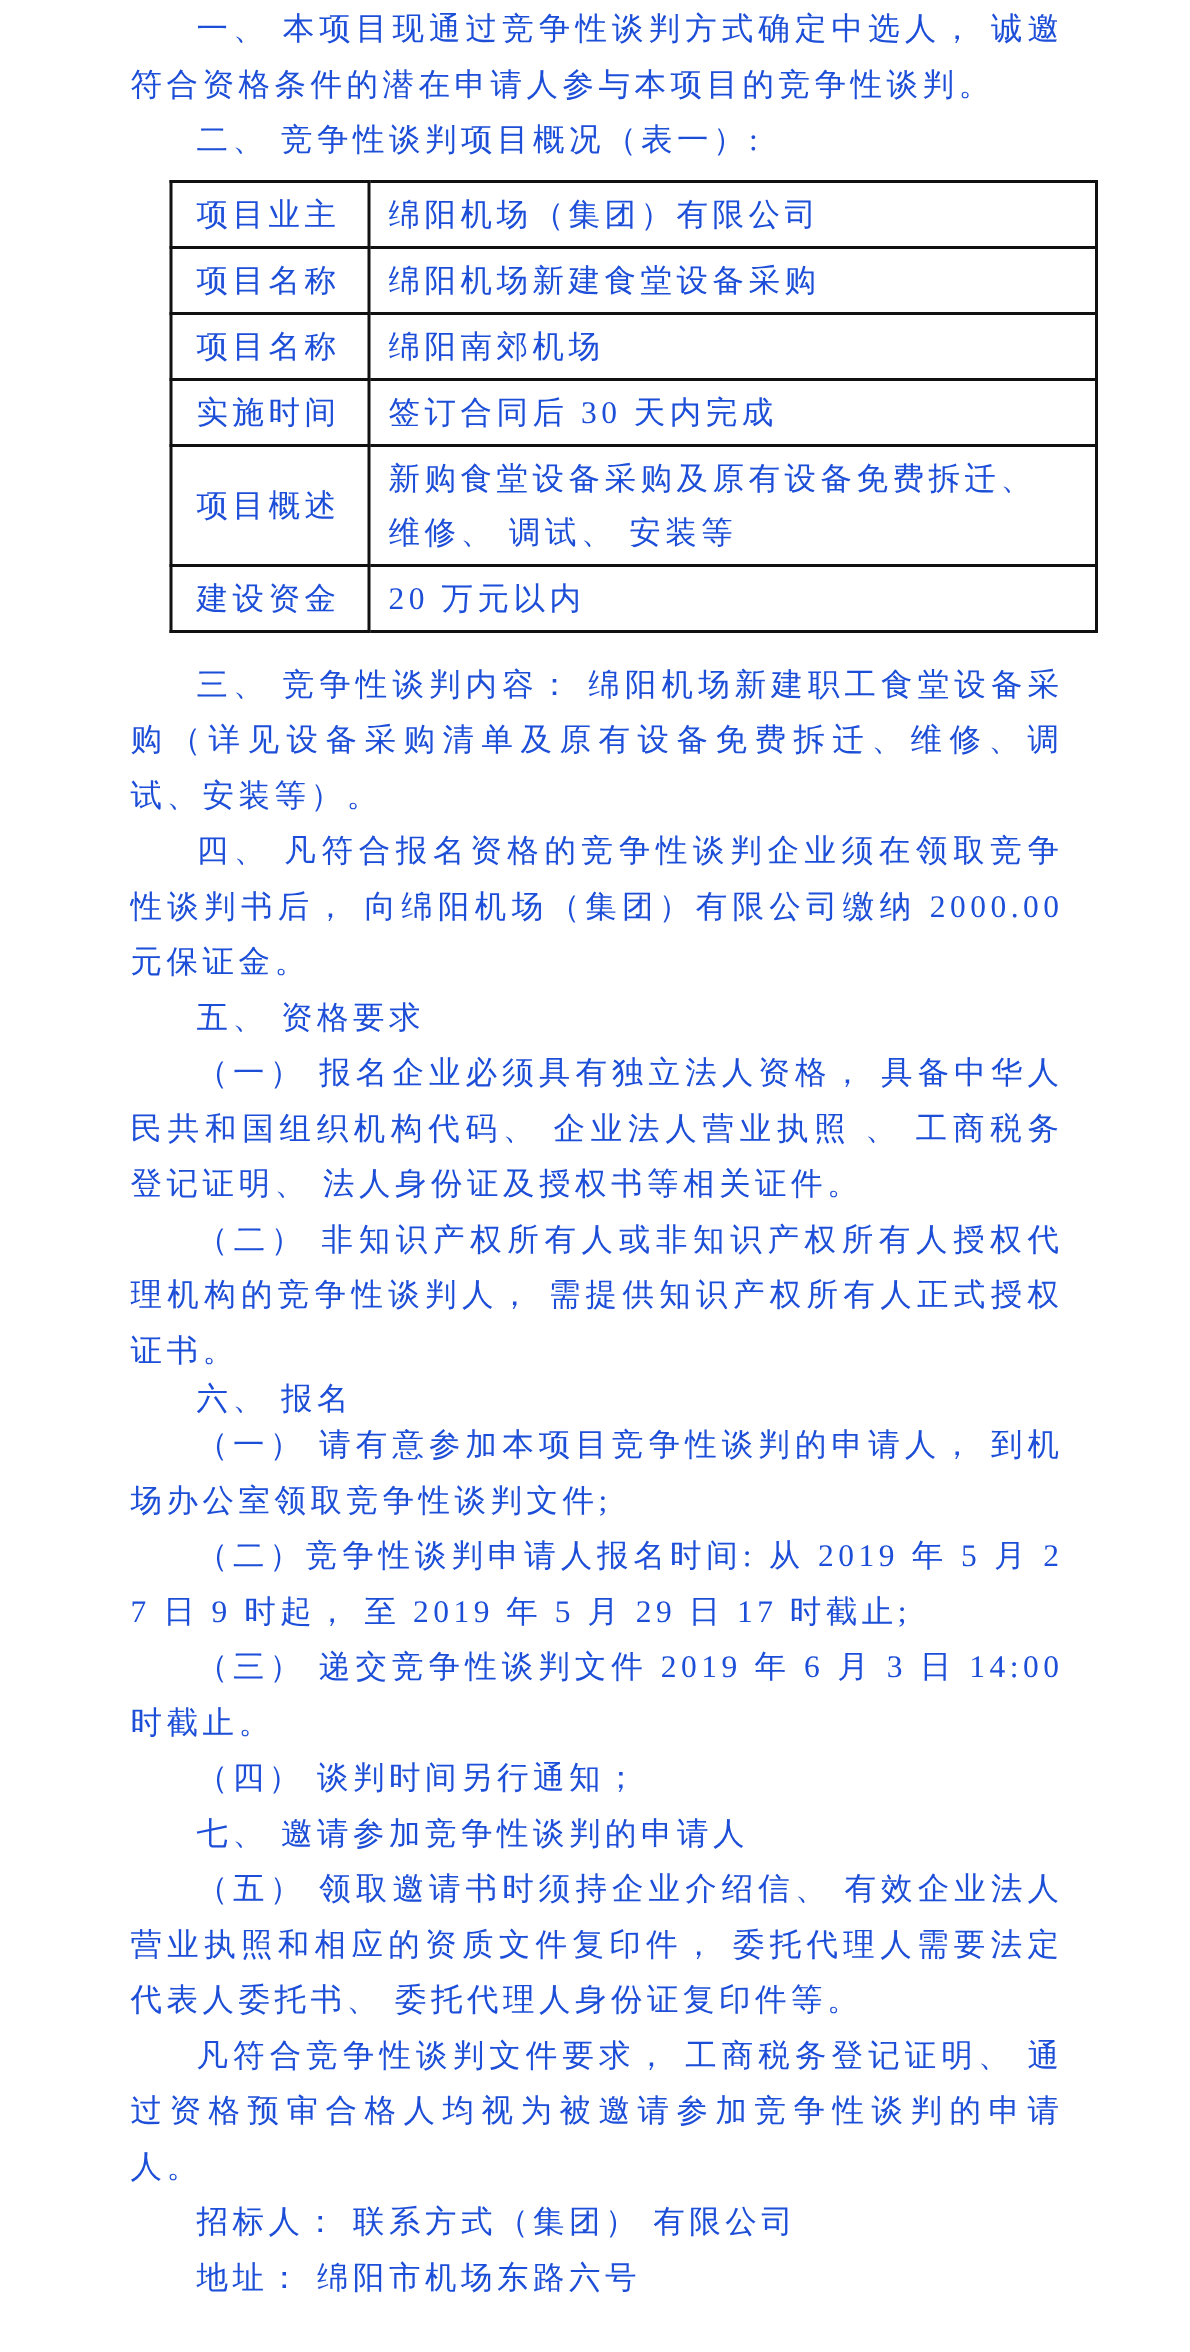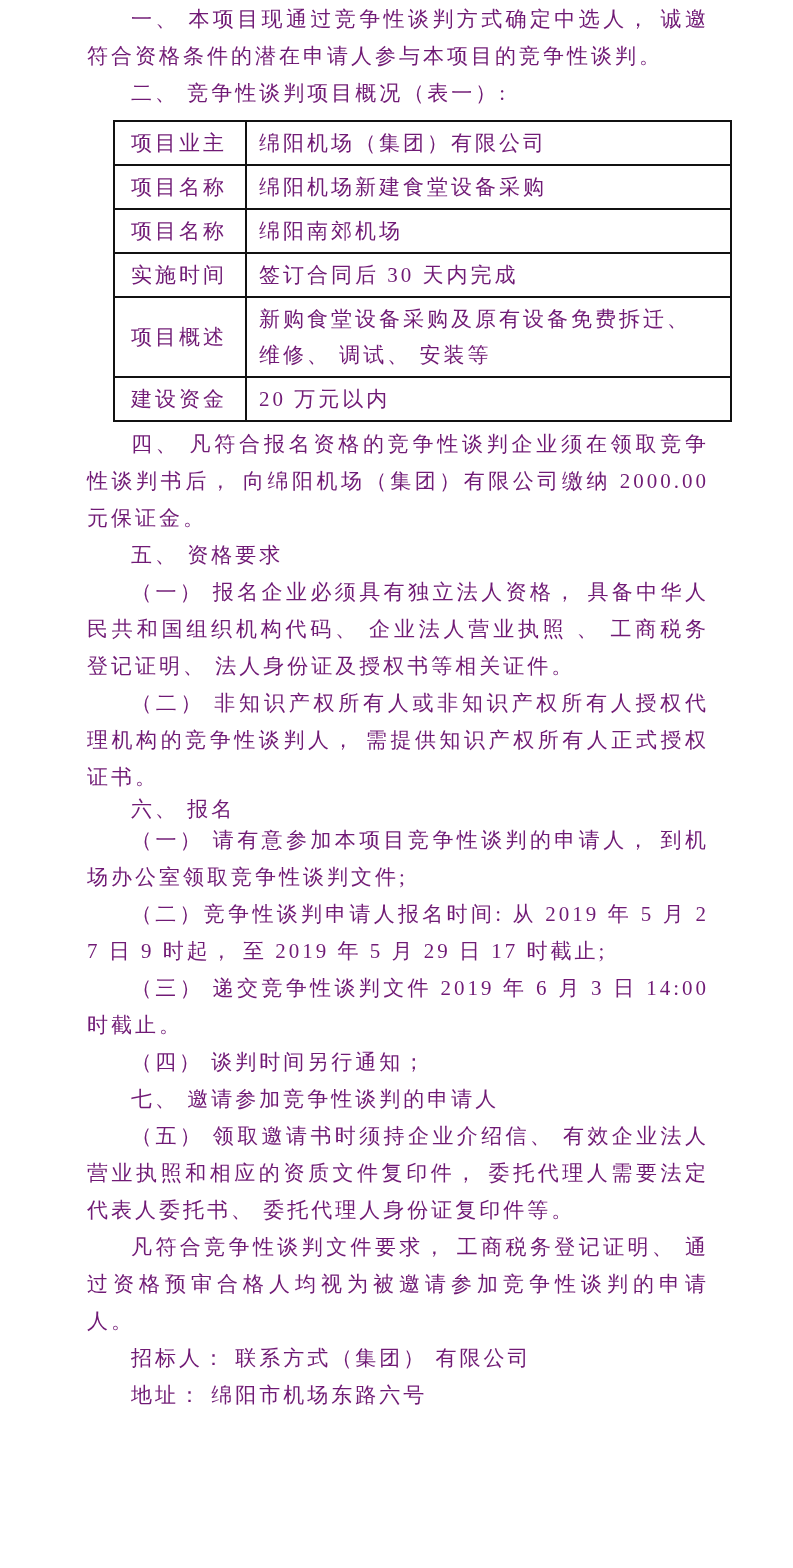--- a/index.html
+++ b/index.html
@@ -9,39 +9,39 @@
   }
   .page {
     position: relative;
     width: 793px;
     height: 1568px;
     box-sizing: border-box;
     background: #ffffff;
     padding: 1px 84px 0 87px;
     font-family: "Liberation Serif", "DejaVu Serif", serif;
     font-size: 21px;
-    color: #701a75;
+    color: #1d4ed8;
     overflow: hidden;
   }
   .page p {
     margin: 0;
     line-height: 37px;
     text-align: justify;
     text-indent: 44px;
     letter-spacing: 3px;
     word-break: break-all;
   }
   .page p.tight {
     line-height: 26px;
   }
   table.overview {
     border-collapse: collapse;
     table-layout: fixed;
     width: 569px;
-    margin: 8px 0 4px 26px;
+    margin: 8px 0 16px 26px;
   }
   table.overview td {
     border: 2px solid #111111;
     vertical-align: middle;
     font-size: 21px;
     letter-spacing: 3px;
     line-height: 36px;
     padding: 3px 12px;
     word-break: break-all;
   }
@@ -85,20 +85,21 @@
         <td class="lbl">项目概述</td>
         <td class="val">新购食堂设备采购及原有设备免费拆迁、 维修、 调试、 安装等</td>
       </tr>
       <tr>
         <td class="lbl">建设资金</td>
         <td class="val">20 万元以内</td>
       </tr>
     </tbody>
   </table>
 
+  <p>三、 竞争性谈判内容： 绵阳机场新建职工食堂设备采购（详见设备采购清单及原有设备免费拆迁、维修、调试、安装等）。</p>
   <p>四、 凡符合报名资格的竞争性谈判企业须在领取竞争性谈判书后， 向绵阳机场（集团）有限公司缴纳 2000.00 元保证金。</p>
   <p>五、 资格要求</p>
   <p>（一） 报名企业必须具有独立法人资格， 具备中华人民共和国组织机构代码、 企业法人营业执照 、 工商税务登记证明、 法人身份证及授权书等相关证件。</p>
   <p>（二） 非知识产权所有人或非知识产权所有人授权代理机构的竞争性谈判人， 需提供知识产权所有人正式授权证书。</p>
   <p class="tight">六、 报名</p>
   <p>（一） 请有意参加本项目竞争性谈判的申请人， 到机场办公室领取竞争性谈判文件;</p>
   <p>（二）竞争性谈判申请人报名时间: 从 2019 年 5 月 27 日 9 时起， 至 2019 年 5 月 29 日 17 时截止;</p>
   <p>（三） 递交竞争性谈判文件 2019 年 6 月 3 日 14:00 时截止。</p>
   <p>（四） 谈判时间另行通知；</p>
   <p>七、 邀请参加竞争性谈判的申请人</p>

